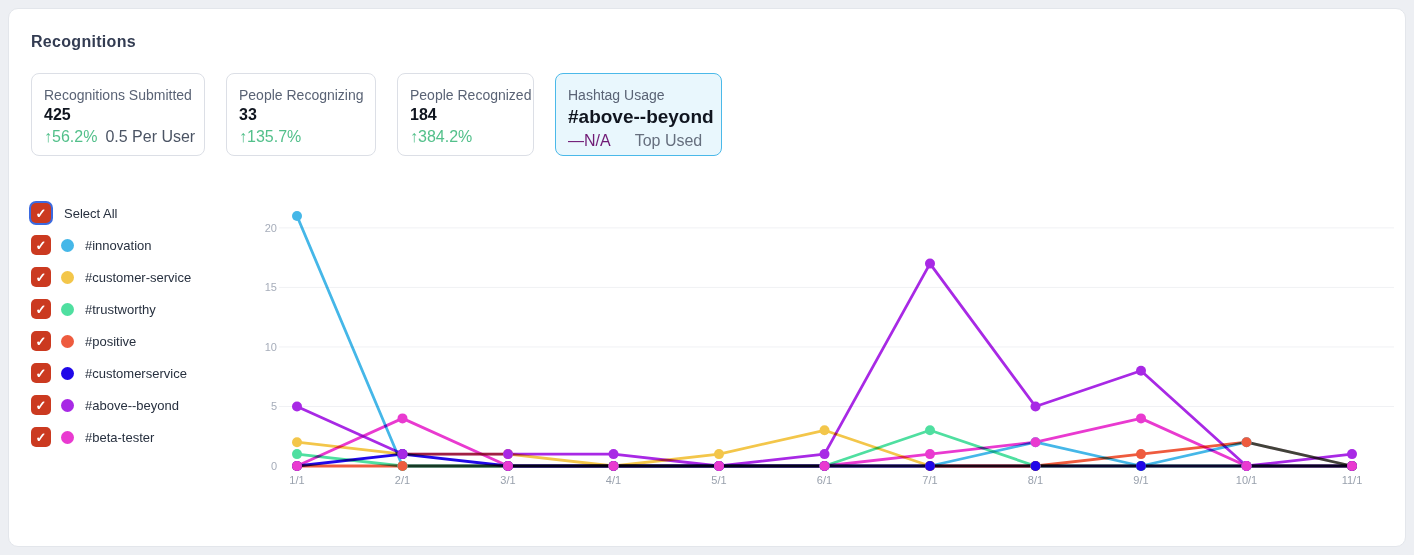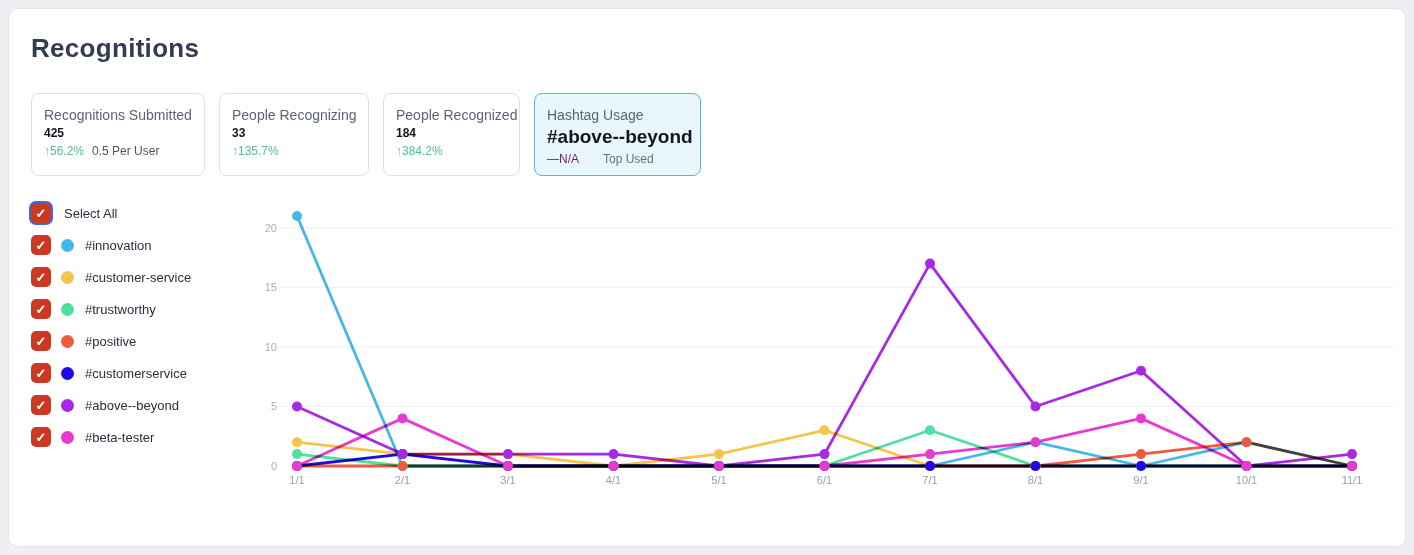--- a/index.html
+++ b/index.html
@@ -1,26 +1,26 @@
 <!DOCTYPE html>
 <html><head>
 <meta charset="utf-8">
 <style>
   * { margin:0; padding:0; box-sizing:border-box; }
   html,body { width:1414px; height:555px; background:#edeff3; font-family:"Liberation Sans", sans-serif; }
   .panel { position:absolute; left:8px; top:8px; width:1398px; height:539px; background:#ffffff;
            border:1px solid #e3e6eb; border-radius:10px; }
-  .title { position:absolute; left:22px; top:24px; font-size:26px; font-weight:700; color:#333c52; letter-spacing:.3px; }
-
-  .cards { position:absolute; left:22px; top:84px; display:flex; gap:14px;justify-content:space-between; }
+  .title { position:absolute; left:22px; top:24px; font-size:16px; font-weight:700; color:#333c52; letter-spacing:.3px; }
+
+  .cards { position:absolute; left:22px; top:64px; display:flex; gap:21px;justify-content:space-between; }
   .card { height:83px; background:#fff; border:1px solid #dcdfe6; border-radius:8px; padding:13px 12px 0 12px; }
   .card.selected { background:#e9f7fd; border:1px solid #4bb9e9; }
   .card-label { font-size:14px; color:#5a6375; white-space:nowrap; }
-  .card-value { font-size:12px; font-weight:700; color:#10151f; margin-top:3px; white-space:nowrap; }
-  .card-sub { margin-top:4px; font-size:12px; white-space:nowrap; }
+  .card-value { font-size:16px; font-weight:700; color:#10151f; margin-top:3px; white-space:nowrap; }
+  .card-sub { margin-top:4px; font-size:16px; white-space:nowrap; }
   .delta-green { color:#53c08b; }
   .delta-na { color:#701a75; }
   .card-extra { color:#4b5464; margin-left:8px; }
   .card-extra-muted { color:#666f7e; margin-left:24px; }
 
   .legend { position:absolute; left:22px; top:188px; }
   .legend-row { display:flex; align-items:center; height:32px; }
   .checkbox { width:20px; height:20px; background:#cb3a20; border-radius:5px; color:#fff;
               display:flex; align-items:center; justify-content:center; font-size:13px; font-weight:700;
               cursor:pointer; flex:0 0 auto; }

